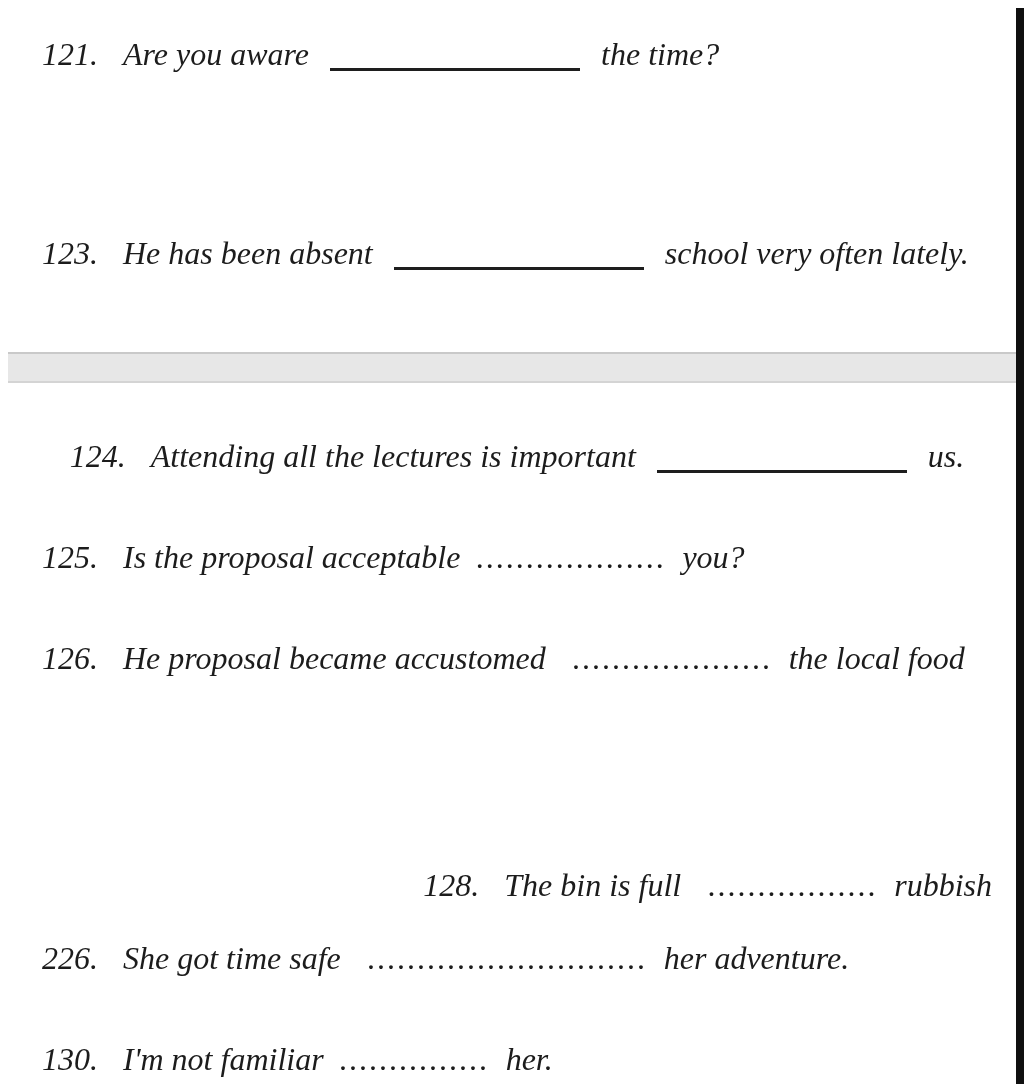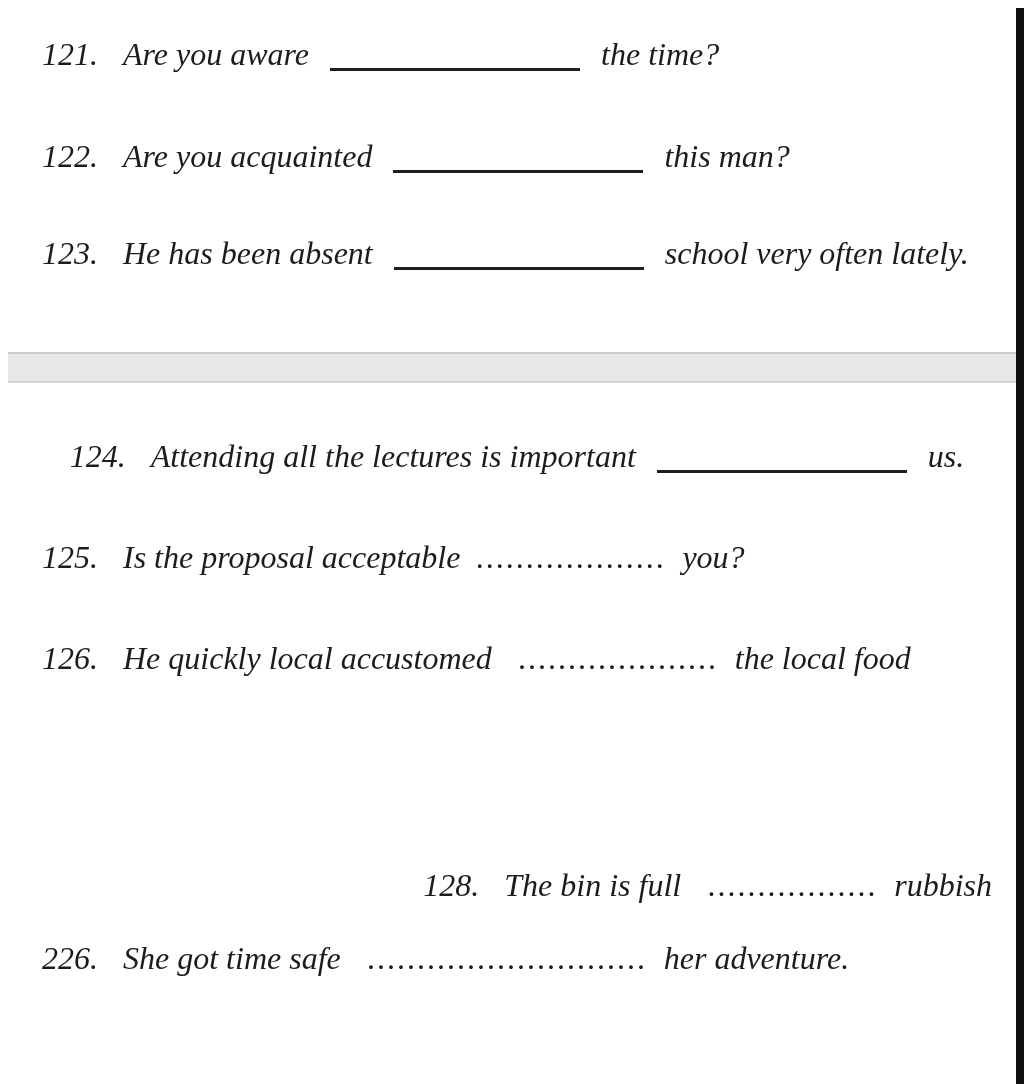--- a/index.html
+++ b/index.html
@@ -69,33 +69,33 @@
   .q8{ top:921px; }
   .q9{ top:1022px; }
 </style>
 </head>
 <body>
 
 <div class="worksheet">
 
   <div class="q q0"><span class="num">121.</span><span>Are you aware</span><span class="blank-line"></span><span>the time?</span></div>
 
-  <div class="q q1"><span class="num">122.</span><span>Are you acquainted</span><span class="blank-line"></span><span>this man?</span></div>
 
   <div class="q q2"><span class="num">123.</span><span>He has been absent</span><span class="blank-line"></span><span>school very often lately.</span></div>
 
   <div class="divider-band"></div>
 
   <div class="q q3"><span class="num">124.</span><span>Attending all the lectures is important</span><span class="blank-line"></span><span>us.</span></div>
 
   <div class="q q4"><span class="num">125.</span><span>Is the proposal acceptable</span><span class="dots">...................</span><span>you?</span></div>
 
-  <div class="q q5"><span class="num">126.</span><span>He quickly local accustomed</span><span class="dots sp">....................</span><span>the local food</span></div>
+  <div class="q q5"><span class="num">126.</span><span>He proposal became accustomed</span><span class="dots sp">....................</span><span>the local food</span></div>
 
 
   <div class="q q7"><span class="num">128.</span><span>The bin is full</span><span class="dots sp">.................</span><span>rubbish</span></div>
 
   <div class="q q8"><span class="num">226.</span><span>She got time safe</span><span class="dots sp">............................</span><span>her adventure.</span></div>
 
+  <div class="q q9"><span class="num">130.</span><span>I'm not familiar</span><span class="dots">...............</span><span>her.</span></div>
 
   <div class="edge-strip"></div>
 
 </div>
 
 </body></html>

